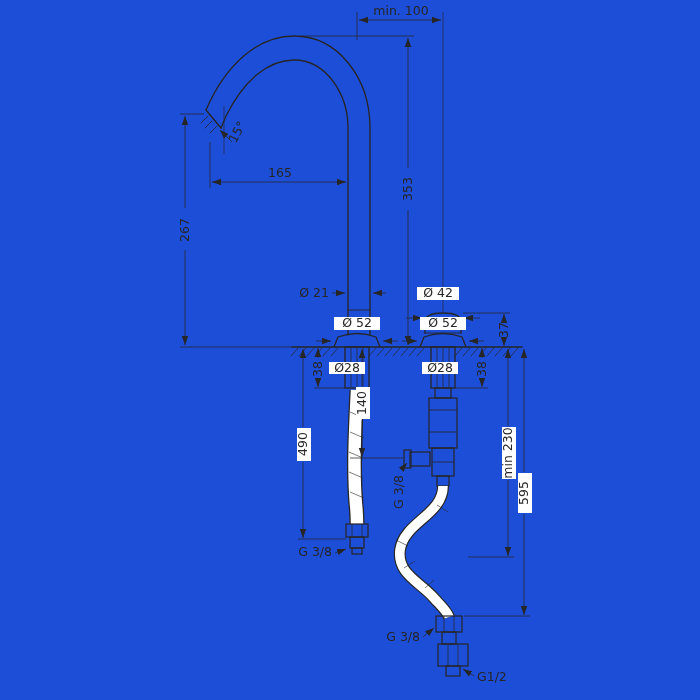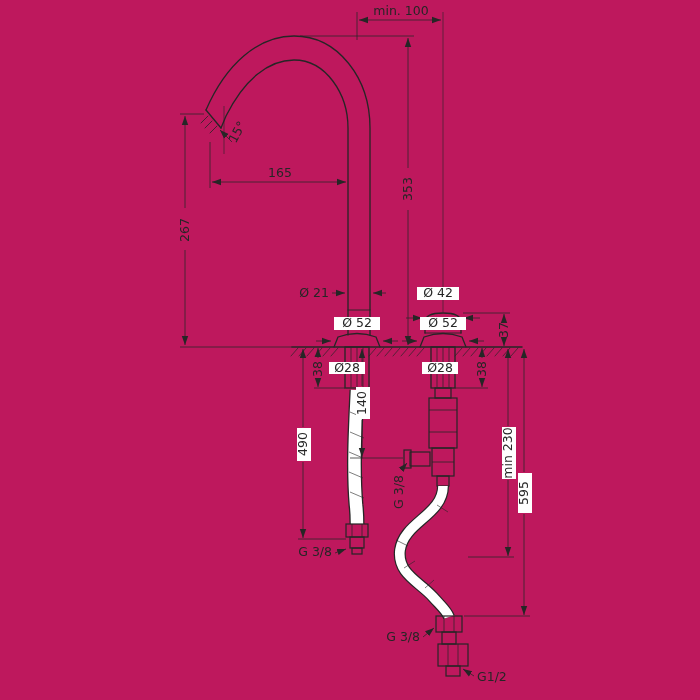--- a/index.html
+++ b/index.html
@@ -1,16 +1,16 @@
 <!DOCTYPE html>
 <html><head>
 <meta charset="utf-8">
 <style>
   html,body{margin:0;padding:0;background:#ffffff;}
-  .stage{width:700px;height:700px;position:relative;background:#be185d;overflow:hidden;}
+  .stage{width:700px;height:700px;position:relative;background:#1d4ed8;overflow:hidden;}
   svg{display:block;}
   text{font-family:"DejaVu Sans","Liberation Sans",sans-serif;font-size:12.5px;fill:#262626;}
 </style>
 </head>
 <body>
 
 <div class="stage">
 <svg width="700" height="700" viewBox="0 0 700 700">
   <defs>
     <marker id="arr" markerWidth="10" markerHeight="8" refX="9" refY="4" orient="auto-start-reverse" markerUnits="userSpaceOnUse">

